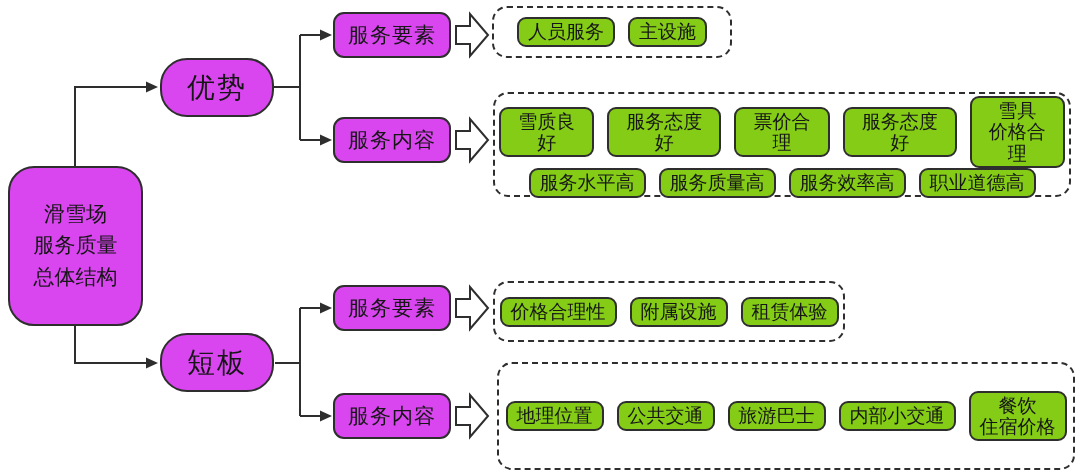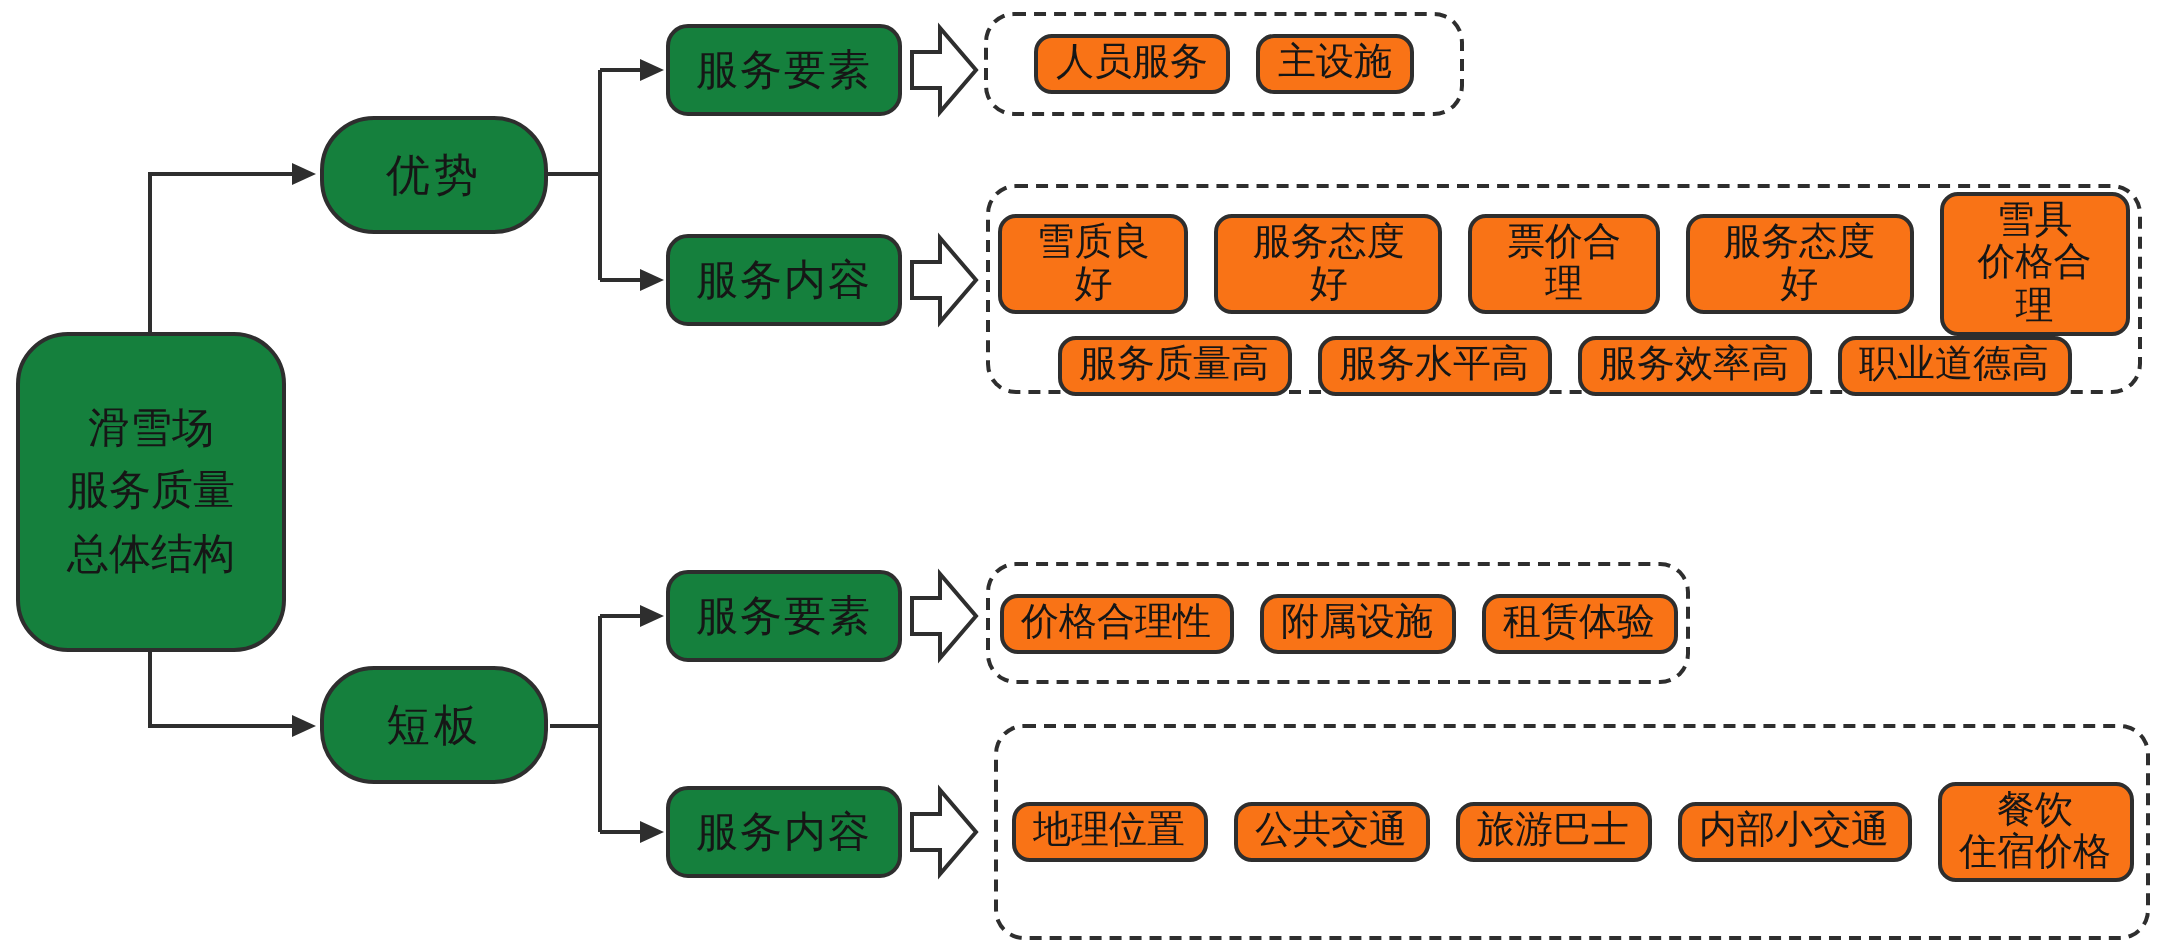--- a/index.html
+++ b/index.html
@@ -8,30 +8,30 @@
     width:1080px;height:475px;
     background:#ffffff;
     font-family:"Liberation Serif","DejaVu Serif",serif;
     color:#161616;
     overflow:hidden;
   }
   #wires{position:absolute;left:0;top:0;z-index:0;}
   .node{
     position:absolute;z-index:1;
     display:flex;align-items:center;justify-content:center;
-    background:#15803d;border:2px solid #2e2e2e;
+    background:#d946ef;border:2px solid #2e2e2e;
     text-align:center;white-space:pre-line;
     box-sizing:border-box;
   }
   .root{
     left:8px;top:166px;width:135px;height:160px;
     border-radius:26px;font-size:21px;line-height:1.5;
   }
   .branch{
-    width:114px;height:59px;border-radius:27px;font-size:22px;letter-spacing:2px;
+    width:114px;height:59px;border-radius:27px;font-size:28px;letter-spacing:2px;
   }
   .branch.adv{left:160px;top:58px;}
   .branch.short{left:160px;top:333px;}
   .mid{
     left:333px;width:118px;height:46px;border-radius:11px;font-size:21px;letter-spacing:1px;
   }
   .mid.a1{top:12px;}
   .mid.a2{top:117px;}
   .mid.b1{top:285px;}
   .mid.b2{top:393px;}
@@ -44,21 +44,21 @@
   .d1{left:492px;top:6px;width:240px;height:52px;}
   .d2{left:493px;top:92px;width:578px;height:105px;}
   .d3{left:493px;top:281px;width:352px;height:61px;}
   .d4{left:497px;top:362px;width:578px;height:108px;}
   .leaf-row{
     display:flex;flex-direction:row;align-items:center;justify-content:center;
     gap:13px;
   }
   .leaf-box{
     display:flex;align-items:center;justify-content:center;
-    background:#f97316;border:2px solid #2e2e2e;border-radius:9px;
+    background:#84cc16;border:2px solid #2e2e2e;border-radius:9px;
     min-height:30px;padding:2px 9px;box-sizing:border-box;
     font-size:19px;line-height:1.12;text-align:center;white-space:pre-line;
   }
 </style>
 </head>
 <body>
 
 <div id="stage">
 
   <svg id="wires" width="1080" height="475" viewBox="0 0 1080 475">
@@ -115,22 +115,22 @@
   <div class="dashed d2">
       <div class="leaf-row">
         <div class="leaf-box">雪质良好</div>
         <div class="leaf-box">服务态度好</div>
         <div class="leaf-box">票价合理</div>
         <div class="leaf-box">服务态度好</div>
         <div class="leaf-box">雪具
 价格合理</div>
       </div>
       <div class="leaf-row">
+        <div class="leaf-box">服务水平高</div>
         <div class="leaf-box">服务质量高</div>
-        <div class="leaf-box">服务水平高</div>
         <div class="leaf-box">服务效率高</div>
         <div class="leaf-box">职业道德高</div>
       </div>
     </div>
   <div class="dashed d3">
       <div class="leaf-row">
         <div class="leaf-box">价格合理性</div>
         <div class="leaf-box">附属设施</div>
         <div class="leaf-box">租赁体验</div>
       </div>

